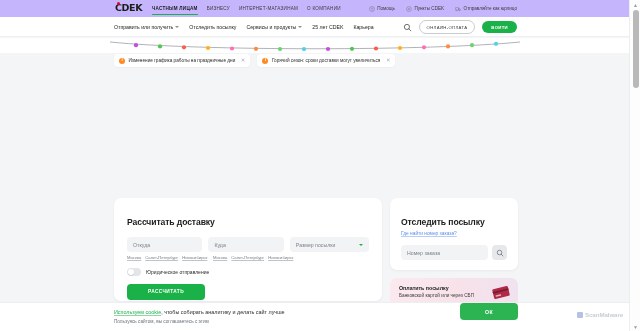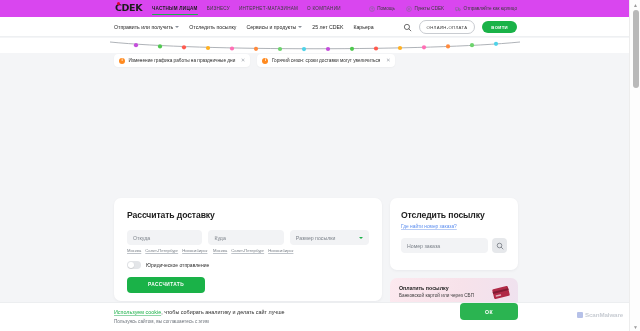--- a/index.html
+++ b/index.html
@@ -28,21 +28,21 @@
     width: 629px;
     height: 331px;
     background: #f4f5f7;
   }
 
   
   .topbar {
     position: absolute;
     left: 0; top: 0;
     width: 629px; height: 17px;
-    background: #d946ef;
+    background: #c4b5fd;
     display: flex;
     align-items: center;
     padding-left: 12px;
   }
 
   .logo {
     position: absolute;
     left: 114px; top: 3px;
     display: flex;
     align-items: flex-start;
@@ -244,20 +244,21 @@
     background: #ffffff;
     border-radius: 7px;
     box-shadow: 0 1px 3px rgba(16,24,40,0.05);
     padding: 12px 13px 0 13px;
   }
   .card-title {
     font-size: 8.6px;
     font-weight: 700;
     color: #1c1c1c;
     letter-spacing: -0.1px;
+    margin-top: 7px;
   }
 
   .fields {
     display: flex;
     gap: 6px;
     margin-top: 10px;
   }
   .field {
     background: #f2f3f5;
     border-radius: 4px;

